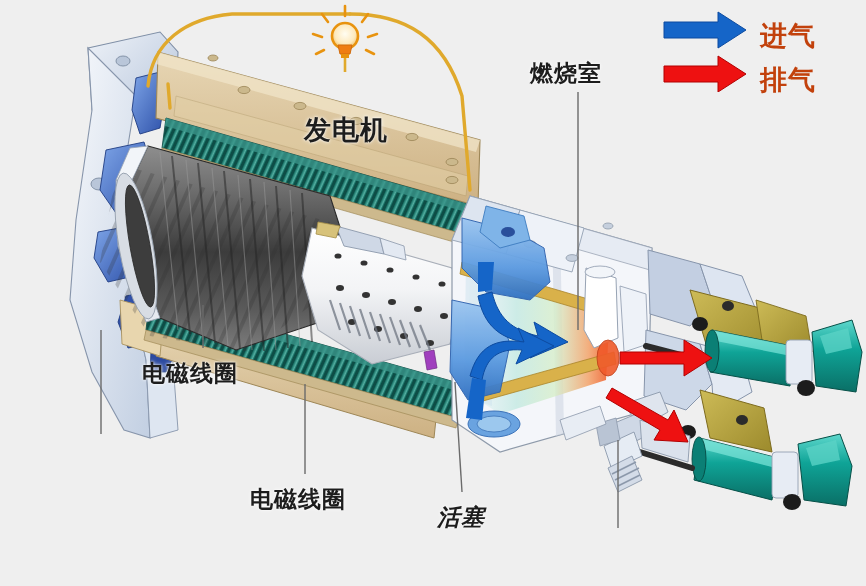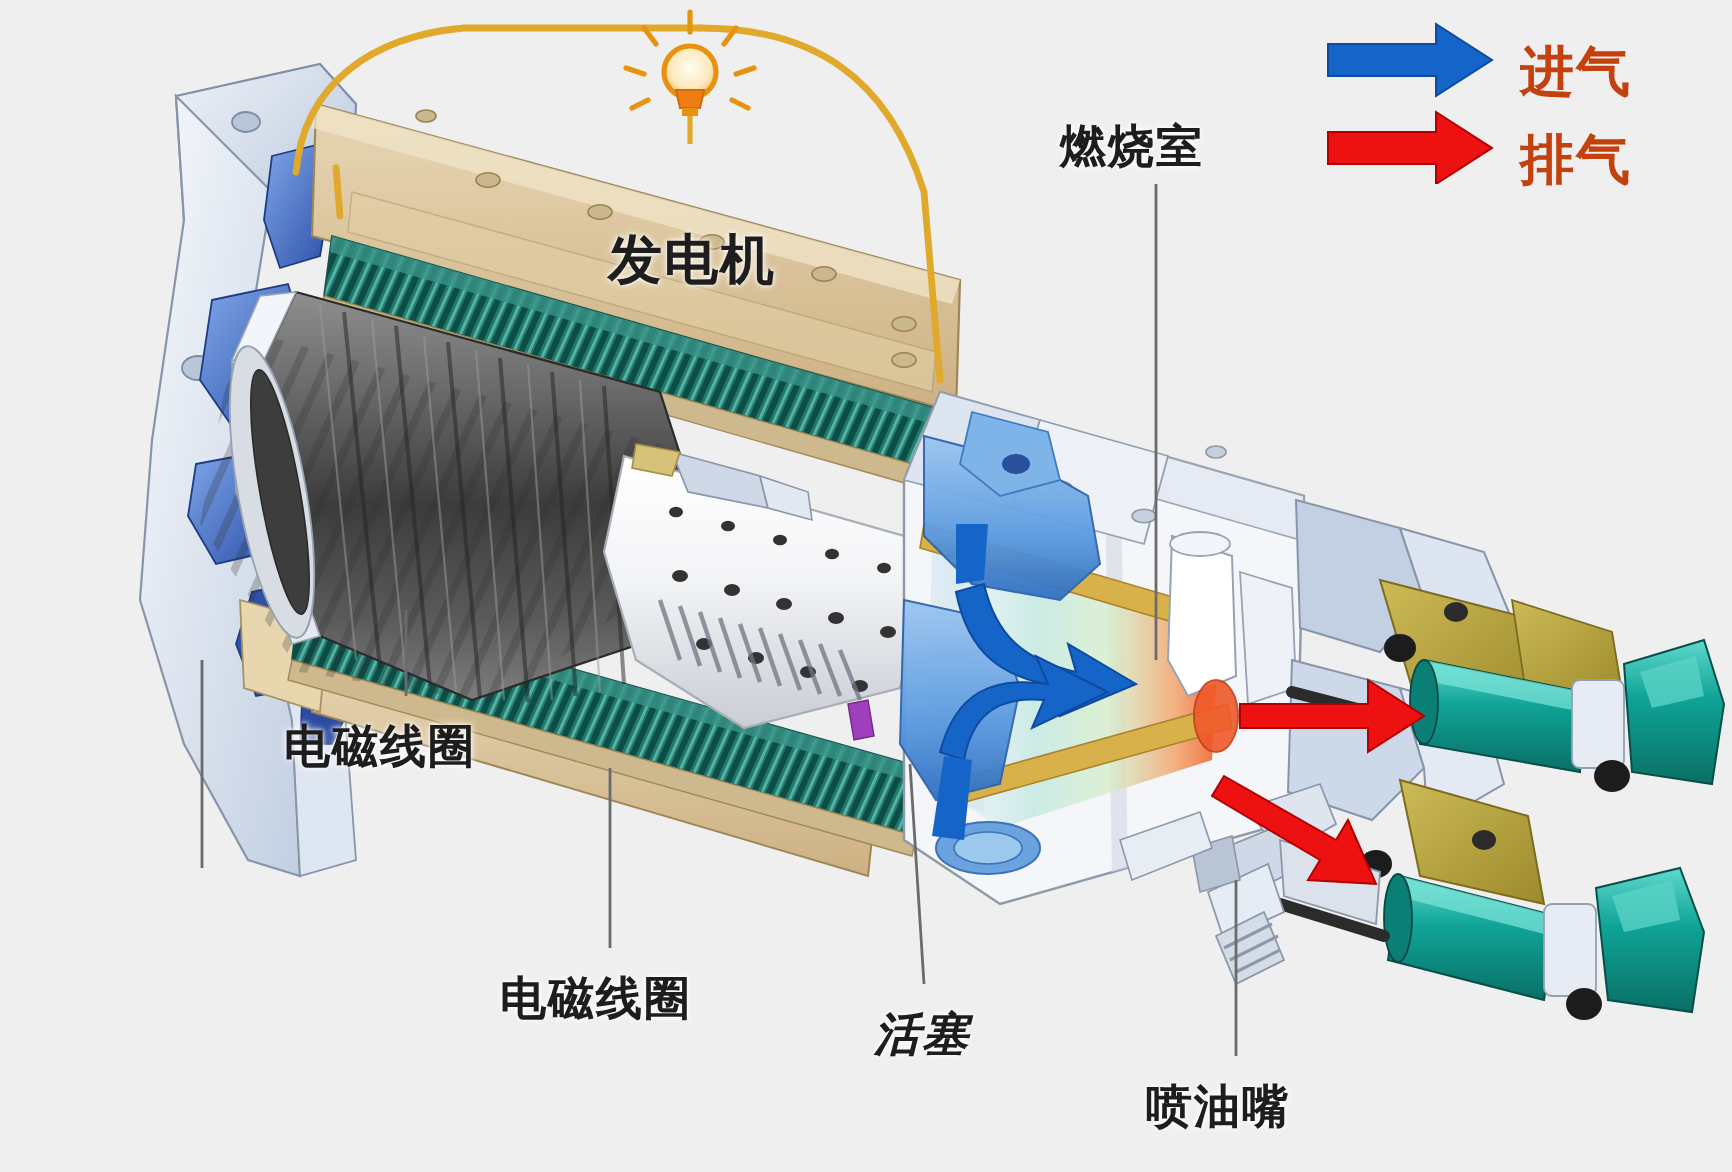--- a/index.html
+++ b/index.html
@@ -357,21 +357,20 @@
       <path d="M 618 528 L 618 440"></path>
     </g>
   </svg>
 
   <div class="label" style="left:304px; top:112px; font-size:27px;">发电机</div>
 
   <div class="label" style="left:530px; top:58px;">燃烧室</div>
   <div class="label" style="left:142px; top:358px;">电磁线圈</div>
   <div class="label" style="left:250px; top:484px;">电磁线圈</div>
   <div class="label" style="left:437px; top:502px;font-style:italic;">活塞</div>
-  <div class="label" style="left:573px; top:538px;">喷油嘴</div>
 
   <div>
     <svg style="position:absolute; left:660px; top:8px;" width="100" height="84">
       <path d="M 4 14 L 58 14 L 58 4 L 86 22 L 58 40 L 58 30 L 4 30 Z" fill="#1565c8" stroke="#0d4ba0" stroke-width="1"></path>
       <path d="M 4 58 L 58 58 L 58 48 L 86 66 L 58 84 L 58 74 L 4 74 Z" fill="#ee1111" stroke="#b20000" stroke-width="1"></path>
     </svg>
     <div class="legend-label" style="left:760px; top:18px;">进气</div>
     <div class="legend-label" style="left:760px; top:62px;">排气</div>
   </div>
 

